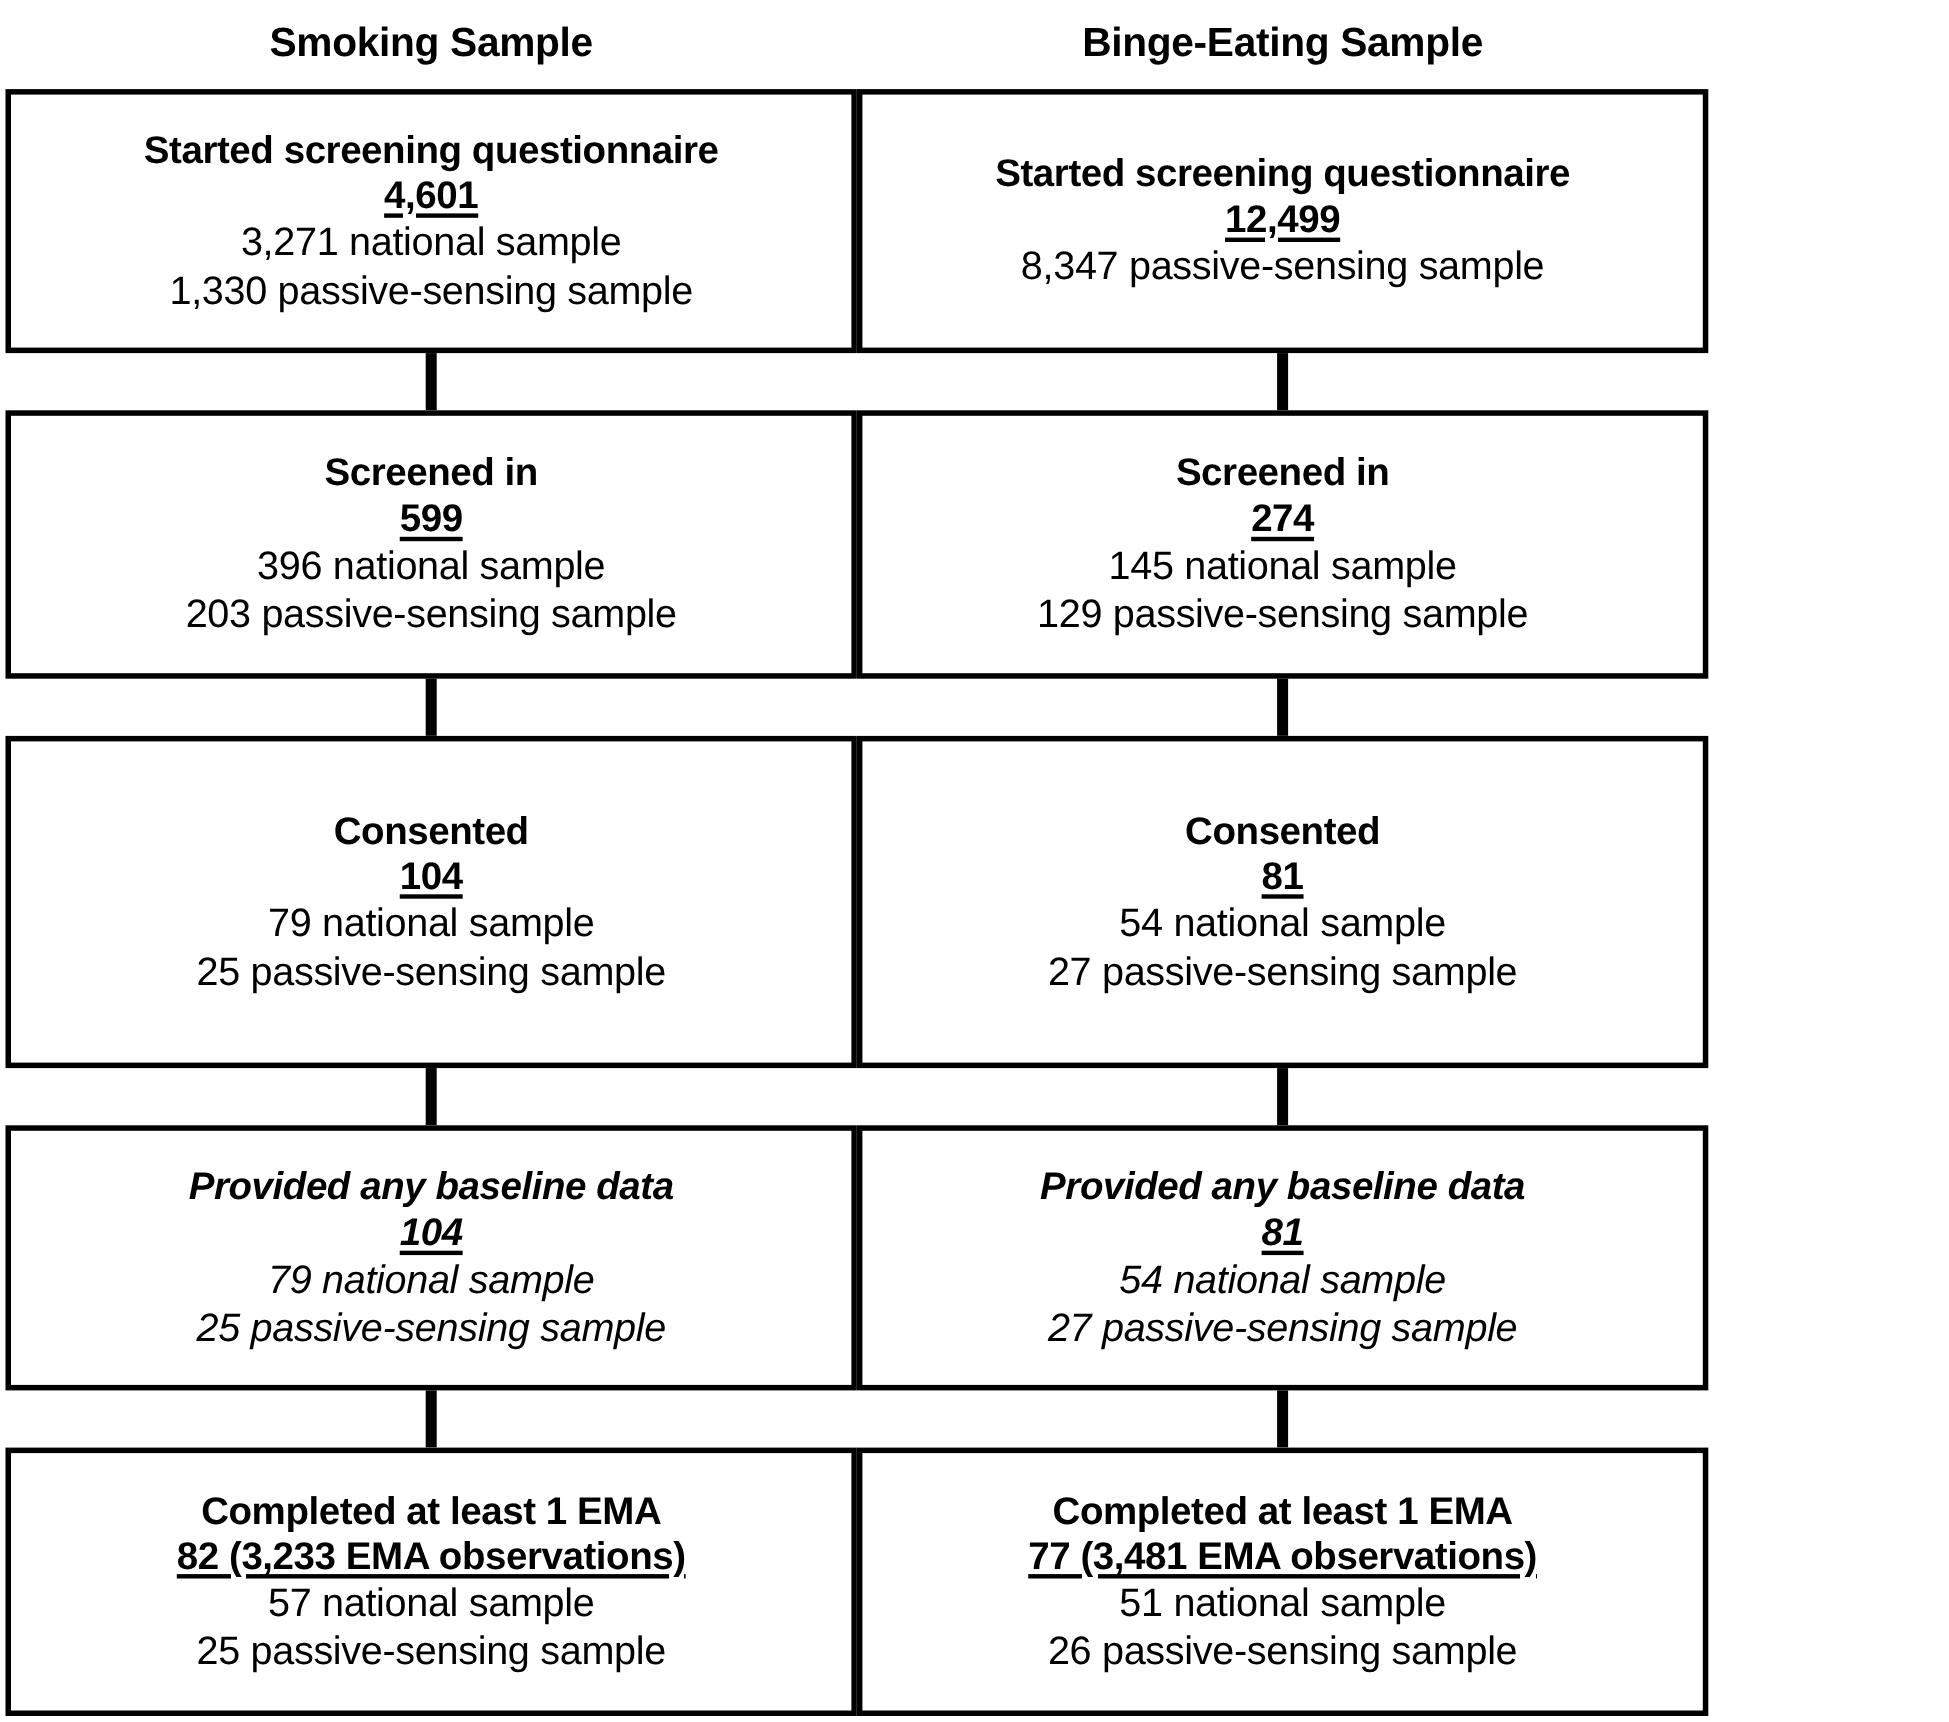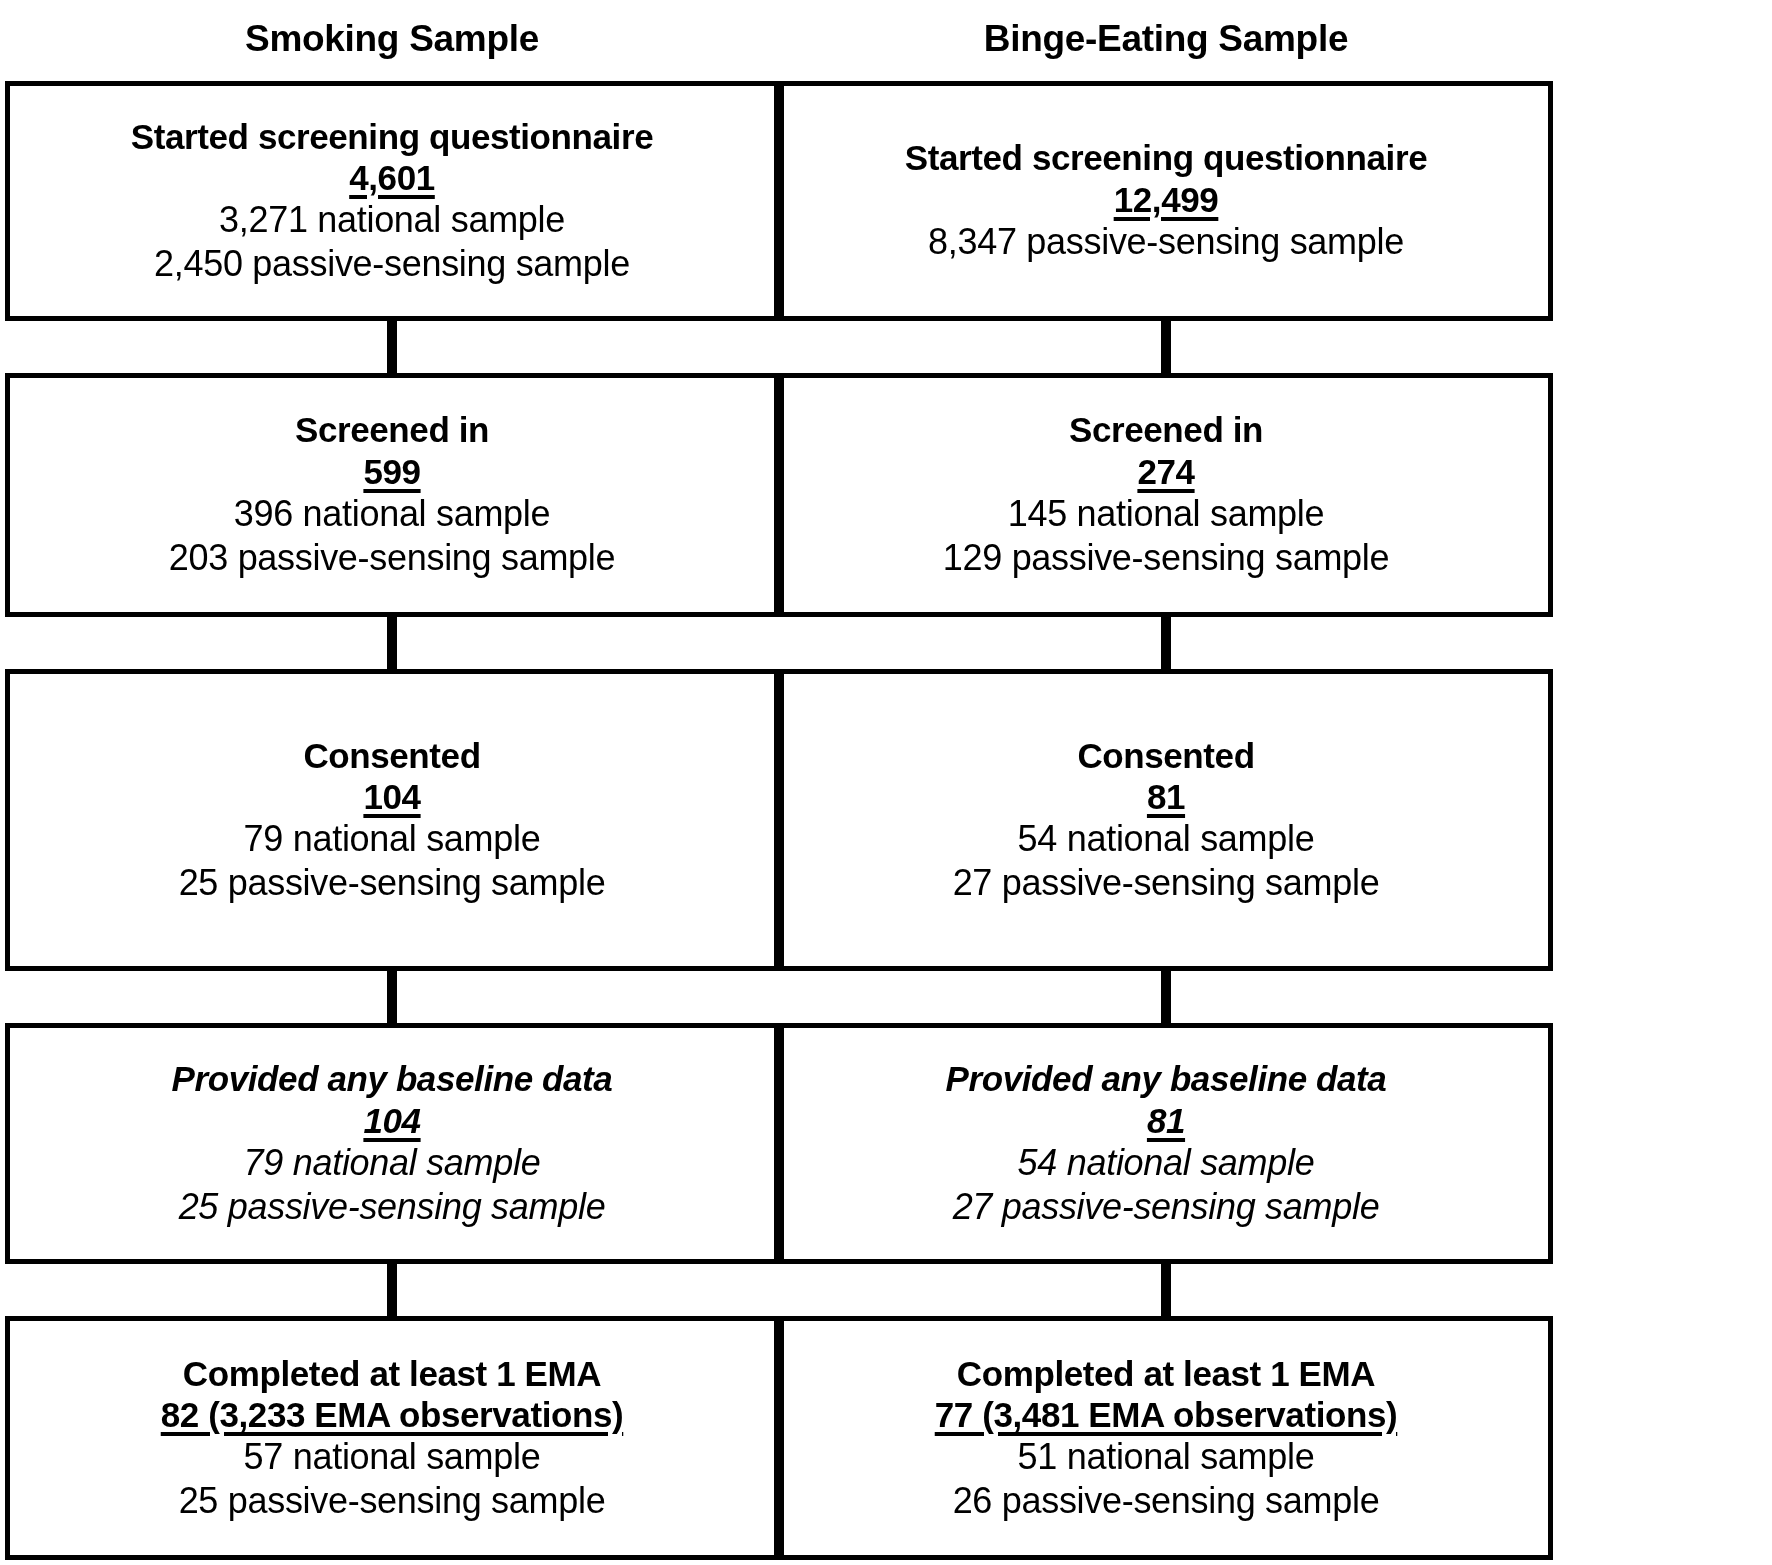--- a/index.html
+++ b/index.html
@@ -112,21 +112,21 @@
 <div class="figure">
   <div class="columns">
 
     <div class="column">
       <div class="column-title">Smoking Sample</div>
 
       <div class="box box-1">
         <div class="box-title">Started screening questionnaire</div>
         <div class="box-total">4,601</div>
         <div class="box-sub">3,271 national sample</div>
-        <div class="box-sub">2,450 passive-sensing sample</div>
+        <div class="box-sub">1,330 passive-sensing sample</div>
       </div>
 
       <div class="connector"></div>
 
       <div class="box box-2">
         <div class="box-title">Screened in</div>
         <div class="box-total">599</div>
         <div class="box-sub">396 national sample</div>
         <div class="box-sub">203 passive-sensing sample</div>
       </div>

